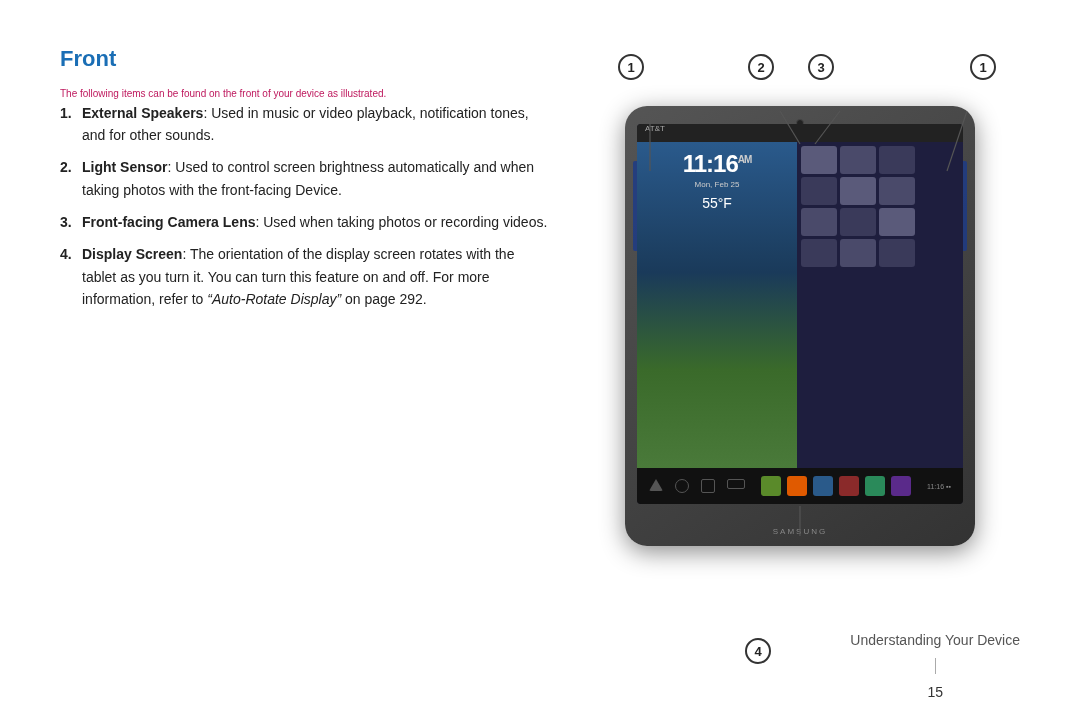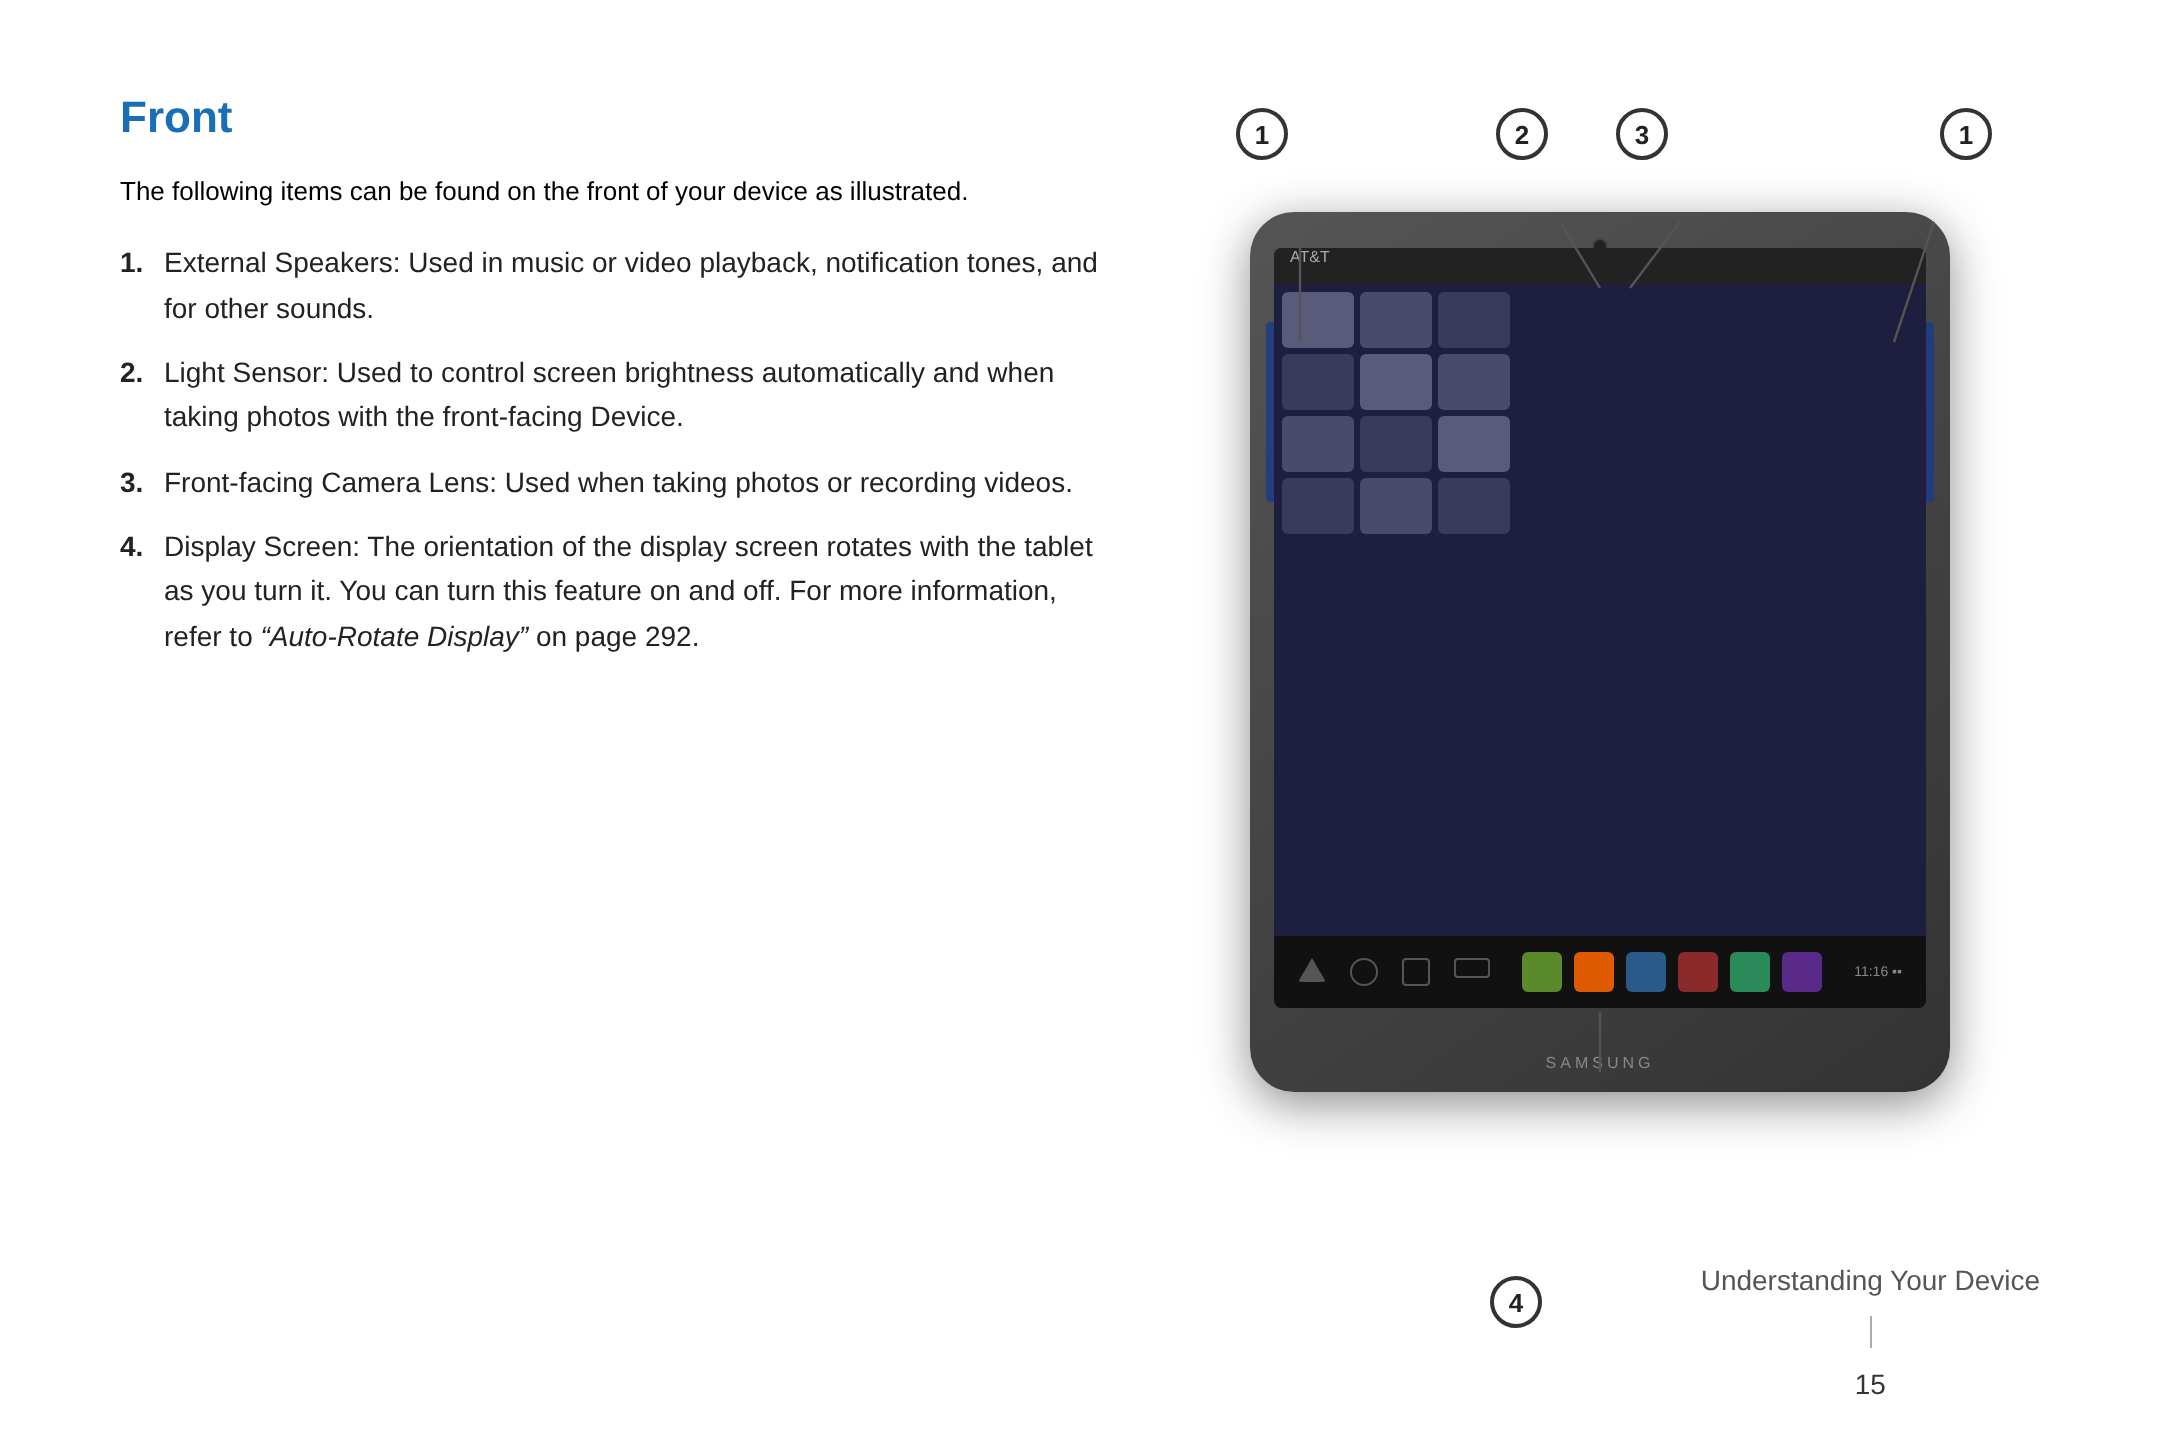--- a/index.html
+++ b/index.html
@@ -28,24 +28,23 @@
     }
 
     .section-title {
       font-size: 22px;
       font-weight: bold;
       color: #1a6eb5;
       margin-bottom: 14px;
     }
 
     .intro-text {
-      font-size: 13px;
+      font-size: 10px;
       line-height: 1.55;
-      margin-bottom: 14px;
-      color: #000000;
+      color: #be185d;
     }
 
     .items-list {
       list-style: none;
       padding: 0;
     }
 
     .items-list li {
       font-size: 14px;
       line-height: 1.6;
@@ -55,21 +54,21 @@
       color: #222;
     }
 
     .items-list li .item-num {
       position: absolute;
       left: 0;
       font-weight: bold;
     }
 
     .item-label {
-      font-weight: normal;
+      font-weight: bold;
     }
 
     .italic-link {
       font-style: italic;
     }
 
     .right-column {
       flex: 0 0 420px;
       display: flex;
       flex-direction: column;
@@ -394,20 +393,27 @@
         <div class="camera-dot"></div>
 
         <div class="tablet-screen">
 
           <div class="screen-top-bar">
             <span>AT&amp;T</span>
           </div>
 
           <div class="screen-main">
 
+            <div class="screen-widget-area">
+              <div class="time-display">
+                11:16<span class="time-am">AM</span>
+              </div>
+              <div class="date-display">Mon, Feb 25</div>
+              <div class="temp-display">55°F</div>
+            </div>
 
             <div class="screen-apps-area">
               <div class="app-row">
                 <div class="app-thumb light"></div>
                 <div class="app-thumb med"></div>
                 <div class="app-thumb"></div>
               </div>
               <div class="app-row">
                 <div class="app-thumb"></div>
                 <div class="app-thumb light"></div>

